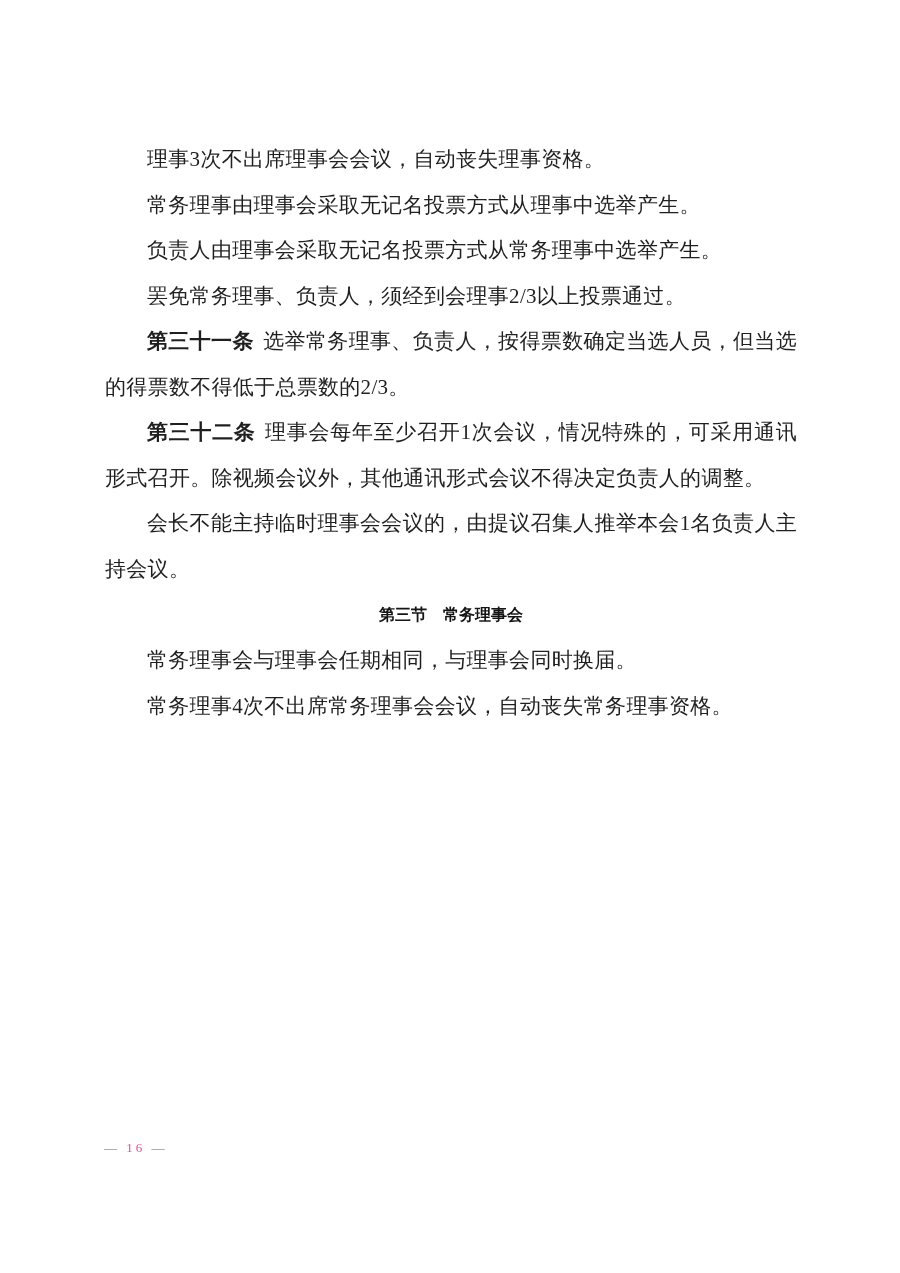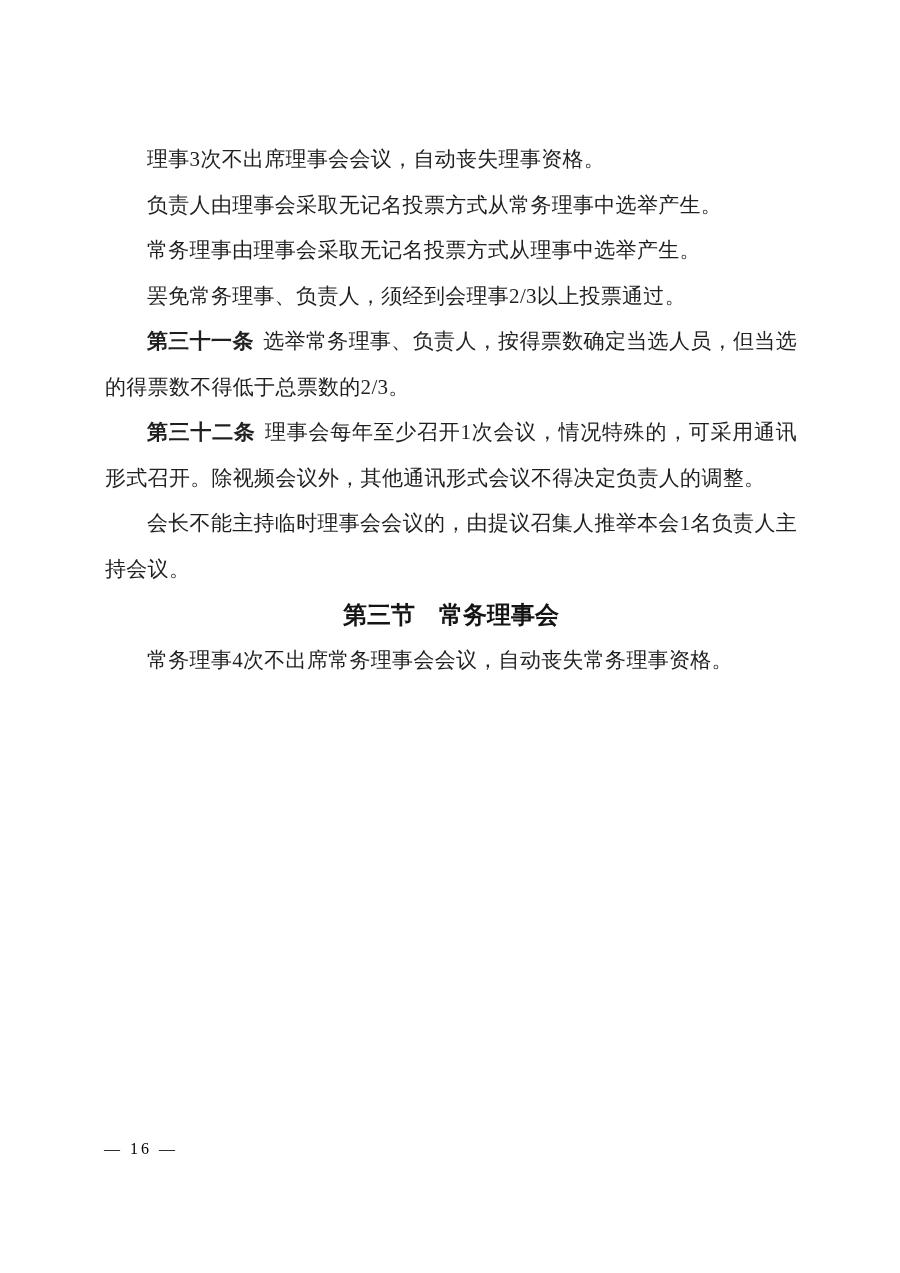--- a/index.html
+++ b/index.html
@@ -30,62 +30,63 @@
     text-align: justify;
     text-indent: 2em;
     letter-spacing: 0.3px;
   }
   .lead {
     font-weight: bold;
     margin-right: 0.45em;
   }
   .section-heading {
     margin: 0;
-    font-size: 24px;
+    font-size: 16px;
     line-height: 46px;
     text-align: center;
     text-indent: 0;
     font-weight: bold;
     color: #141414;
     font-family: "Liberation Sans", "DejaVu Sans", sans-serif;
   }
   .footer {
     position: absolute;
     left: 104px;
     top: 1140px;
-    font-size: 16px;
-    color: #000000;
+    font-size: 13px;
+    color: #ec4899;
     letter-spacing: 3px;
     font-family: "Liberation Serif", "DejaVu Serif", serif;
   }
 </style>
 </head>
 <body>
 
 <div class="page">
   <main class="content">
 
     <p class="para">理事3次不出席理事会会议，自动丧失理事资格。</p>
 
+    <p class="para">常务理事由理事会采取无记名投票方式从理事中选举产生。</p>
+
     <p class="para">负责人由理事会采取无记名投票方式从常务理事中选举产生。</p>
-
-    <p class="para">常务理事由理事会采取无记名投票方式从理事中选举产生。</p>
 
     <p class="para">罢免常务理事、负责人，须经到会理事2/3以上投票通过。</p>
 
     <p class="para"><b class="lead">第三十一条</b><span>选举常务理事、负责人，按得票数确定当选人员，但当选的得票数不得低于总票数的2/3。</span></p>
 
     <p class="para"><b class="lead">第三十二条</b><span>理事会每年至少召开1次会议，情况特殊的，可采用通讯形式召开。除视频会议外，其他通讯形式会议不得决定负责人的调整。</span></p>
 
 
     <p class="para">会长不能主持临时理事会会议的，由提议召集人推举本会1名负责人主持会议。</p>
 
     <h2 class="section-heading">第三节　常务理事会</h2>
 
 
+    <p class="para">常务理事会与理事会任期相同，与理事会同时换届。</p>
 
 
     <p class="para">常务理事4次不出席常务理事会会议，自动丧失常务理事资格。</p>
 
 
   </main>
 
   <footer class="footer">
     <span>— 16 —</span>
   </footer>

